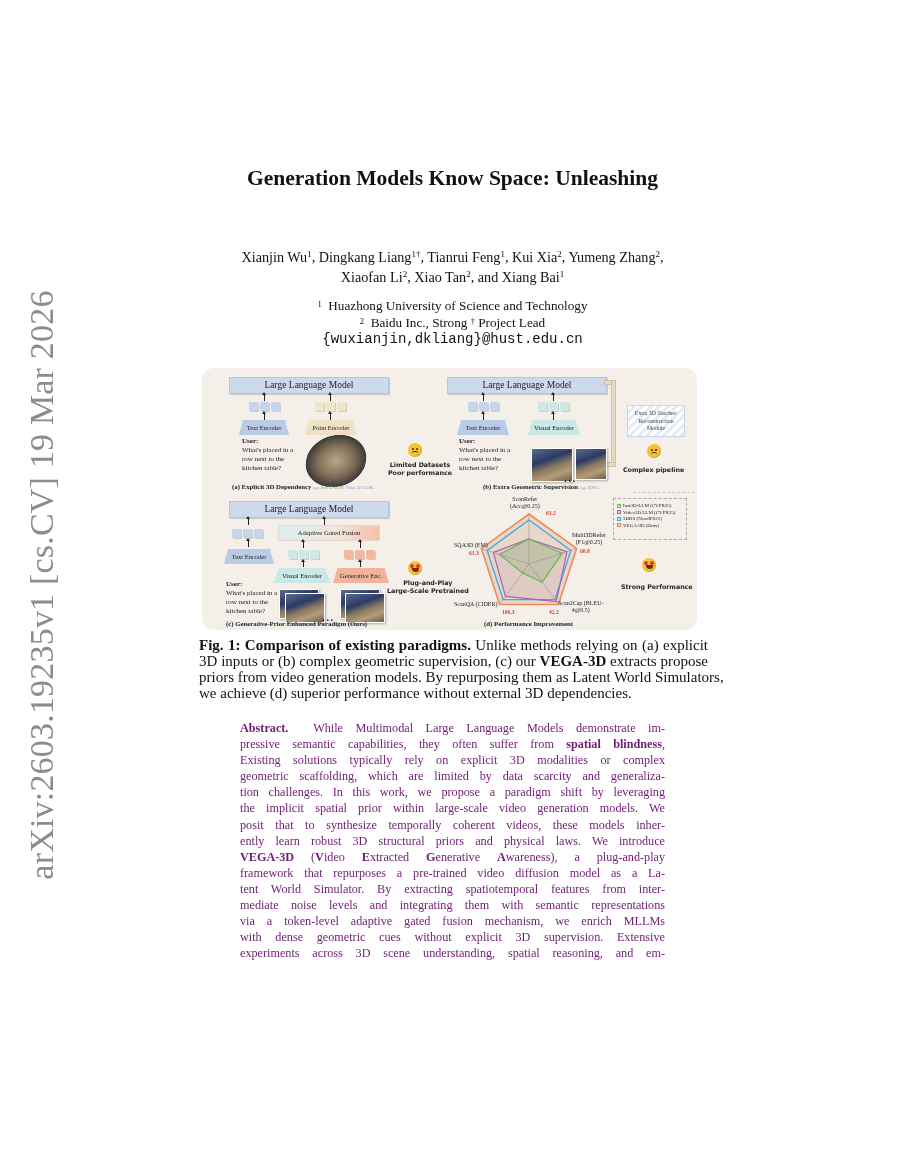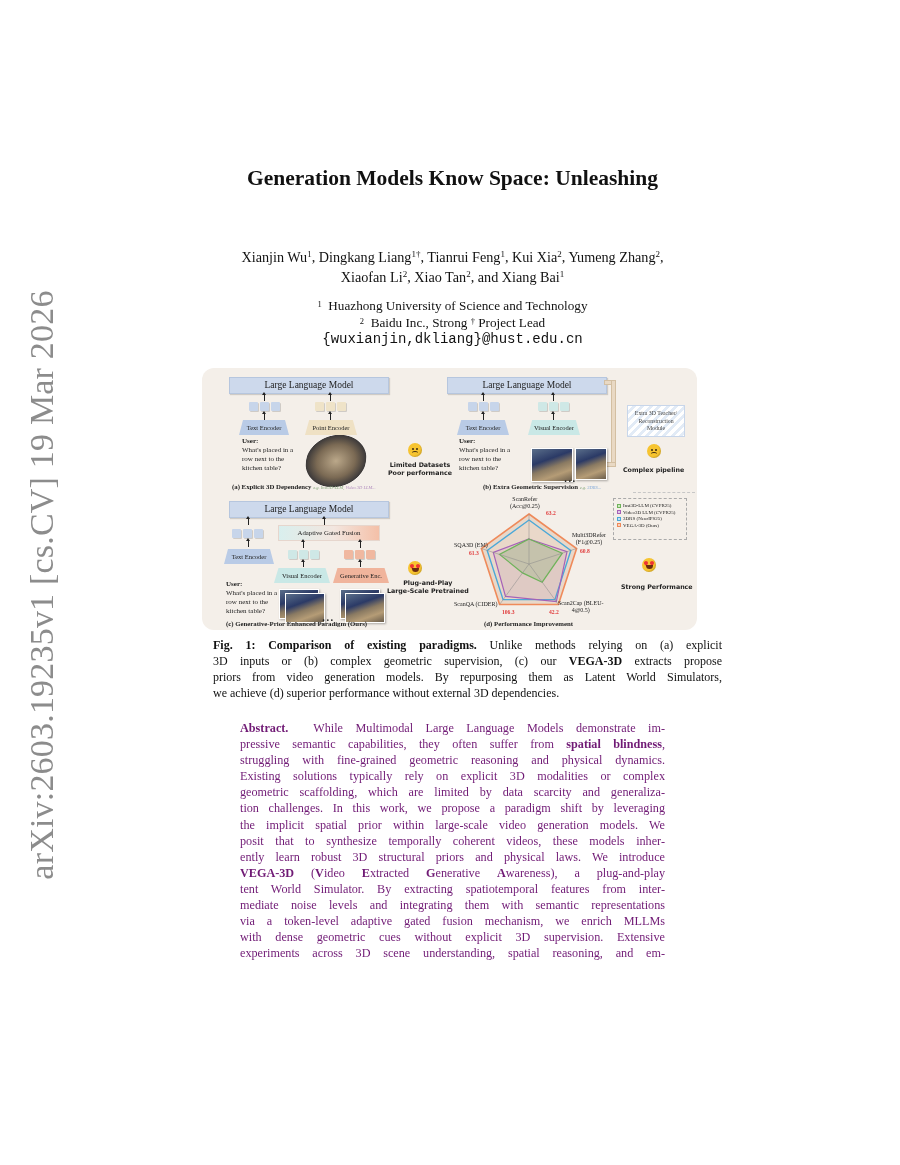--- a/index.html
+++ b/index.html
@@ -74,22 +74,22 @@
   
   .radar { position:absolute; left:252px; top:128px; width:150px; height:128px; }
   .radar svg { position:absolute; left:0; top:0; }
   .r-label { position:absolute; font-family:"Liberation Serif", serif; font-size:6px; line-height:7px; color:#222; text-align:center; white-space:nowrap; }
   .r-val { position:absolute; font-family:"Liberation Serif", serif; font-weight:bold; font-size:5.6px; color:#e03b3b; white-space:nowrap; }
   .legend { position:absolute; left:411px; top:130px; width:74px; height:42px; border:1px dashed #aaa;
     font-family:"Liberation Serif", serif; font-size:5px; line-height:9.5px; padding:2px 3px; box-sizing:border-box; }
   .legend .item { display:flex; align-items:center; gap:2px; white-space:nowrap; color:#222; }
   .legend .sw { width:4px; height:4px; border:1px solid; box-sizing:border-box; }
 
-  .caption { position:absolute; left:213px; top:637px; width:509px;
-    font-family:"Liberation Serif", serif; font-size:12px; line-height:16.3px; text-align:justify; color:#111; }
+  .caption { position:absolute; left:199px; top:637px; width:509px;
+    font-family:"Liberation Serif", serif; font-size:15px; line-height:16.3px; text-align:justify; color:#111; }
   .caption b { font-weight:bold; }
 
   .abstract { position:absolute; left:240px; top:720px; width:425px;
     font-family:"Liberation Serif", serif; font-size:12.2px; line-height:16.1px; text-align:justify; color:#701a75; }
   .abstract b { font-weight:bold; }
   .line { display:block; text-align:justify; text-align-last:justify; height:16.1px; white-space:nowrap; }
   .line.last { text-align-last:left; }
 </style>
 </head>
 <body>
@@ -323,26 +323,26 @@
 <div class="caption">
   <span class="line"><b>Fig. 1: Comparison of existing paradigms.</b> <span>Unlike methods relying on (a) explicit</span></span>
   <span class="line"><span>3D inputs or (b) complex geometric supervision, (c) our</span> <b>VEGA-3D</b> <span>extracts propose</span></span>
   <span class="line"><span>priors from video generation models. By repurposing them as Latent World Simulators,</span></span>
   <span class="line last"><span>we achieve (d) superior performance without external 3D dependencies.</span></span>
 </div>
 
 <div class="abstract">
   <span class="line"><b>Abstract.</b>&nbsp; <span>While Multimodal Large Language Models demonstrate im-</span></span>
   <span class="line"><span>pressive semantic capabilities, they often suffer from</span> <b>spatial blindness</b><span>,</span></span>
-  <span class="line"><span>struggling with fine-grained geometric reasoning and physical dynamics.</span></span>
   <span class="line"><span>Existing solutions typically rely on explicit 3D modalities or complex</span></span>
   <span class="line"><span>geometric scaffolding, which are limited by data scarcity and generaliza-</span></span>
   <span class="line"><span>tion challenges. In this work, we propose a paradigm shift by leveraging</span></span>
   <span class="line"><span>the implicit spatial prior within large-scale video generation models. We</span></span>
   <span class="line"><span>posit that to synthesize temporally coherent videos, these models inher-</span></span>
   <span class="line"><span>ently learn robust 3D structural priors and physical laws. We introduce</span></span>
   <span class="line"><b>VEGA-3D</b> <span>(</span><b>V</b><span>ideo </span><b>E</b><span>xtracted </span><b>G</b><span>enerative </span><b>A</b><span>wareness), a plug-and-play</span></span>
+  <span class="line"><span>framework that repurposes a pre-trained video diffusion model as a La-</span></span>
   <span class="line"><span>tent World Simulator. By extracting spatiotemporal features from inter-</span></span>
   <span class="line"><span>mediate noise levels and integrating them with semantic representations</span></span>
   <span class="line"><span>via a token-level adaptive gated fusion mechanism, we enrich MLLMs</span></span>
   <span class="line"><span>with dense geometric cues without explicit 3D supervision. Extensive</span></span>
   <span class="line"><span>experiments across 3D scene understanding, spatial reasoning, and em-</span></span>
 </div>
 
 </body></html>

